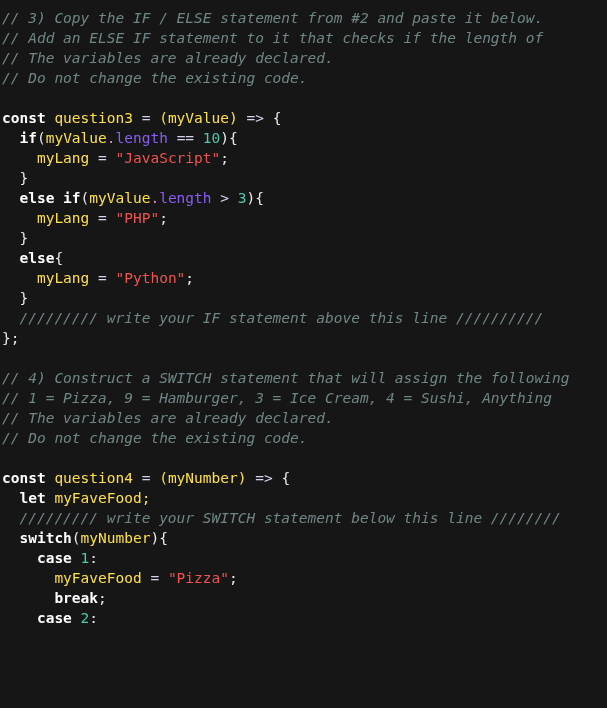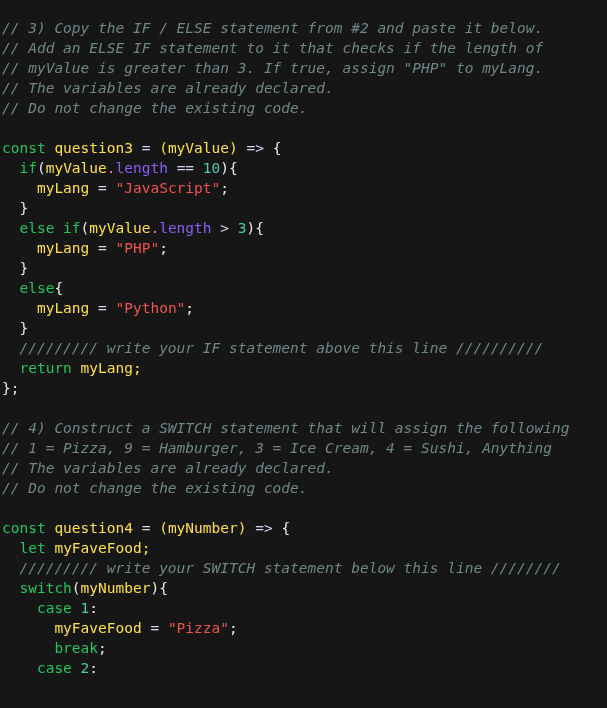--- a/index.html
+++ b/index.html
@@ -15,66 +15,64 @@
   }
   #editor {
     position: relative;
     width: 596px;
     height: 708px;
     background: #161616;
     overflow: hidden;
     font-family: "DejaVu Sans Mono", "Liberation Mono", monospace;
     font-size: 14.5px;
     line-height: 20px;
-    padding-top: 18px;
+    padding-top: 8px;
     box-sizing: border-box;
   }
   .code-line {
     height: 20px;
     line-height: 20px;
     white-space: pre;
     padding-left: 2px;
     overflow: hidden;
     text-overflow: clip;
     color: #e8e8e8;
   }
   
   .tok-comment  { color: #6f8686; font-style: italic; }
-  .tok-keyword  { color: #22c55e; font-weight: normal; }
+  .tok-keyword  { color: #ffffff; font-weight: bold; }
   .tok-plain    { color: #fde047; }
   .tok-prop     { color: #8b5cf6; }
   .tok-number   { color: #4ec9b0; }
   .tok-string   { color: #ef5350; }
   .tok-op       { color: #d8d2ee; }
   .tok-punct    { color: #e9e9e9; }
   .tok-dot      { color: #ef7fc4; }
   .tok-blank    { color: transparent; }
 </style>
 </head>
 <body>
 
 <div id="editor">
     <div class="code-line"><span class="tok-comment">// 3) Copy the IF / ELSE statement from #2 and paste it below.</span></div>
     <div class="code-line"><span class="tok-comment">// Add an ELSE IF statement to it that checks if the length of</span></div>
-    <div class="code-line"><span class="tok-comment">// myValue is greater than 3. If true, assign "PHP" to myLang.</span></div>
     <div class="code-line"><span class="tok-comment">// The variables are already declared.</span></div>
     <div class="code-line"><span class="tok-comment">// Do not change the existing code.</span></div>
     <div class="code-line"><span class="tok-blank"> </span></div>
     <div class="code-line"><span class="tok-keyword">const</span><span class="tok-plain"> question3 </span><span class="tok-op">=</span><span class="tok-plain"> (myValue) </span><span class="tok-op">=&gt;</span><span class="tok-punct"> {</span></div>
     <div class="code-line"><span class="tok-plain">  </span><span class="tok-keyword">if</span><span class="tok-punct">(</span><span class="tok-plain">myValue</span><span class="tok-dot">.</span><span class="tok-prop">length</span><span class="tok-plain"> </span><span class="tok-op">==</span><span class="tok-plain"> </span><span class="tok-number">10</span><span class="tok-punct">){</span></div>
     <div class="code-line"><span class="tok-plain">    myLang </span><span class="tok-op">=</span><span class="tok-plain"> </span><span class="tok-string">"JavaScript"</span><span class="tok-punct">;</span></div>
     <div class="code-line"><span class="tok-punct">  }</span></div>
     <div class="code-line"><span class="tok-plain">  </span><span class="tok-keyword">else if</span><span class="tok-punct">(</span><span class="tok-plain">myValue</span><span class="tok-dot">.</span><span class="tok-prop">length</span><span class="tok-plain"> </span><span class="tok-op">&gt;</span><span class="tok-plain"> </span><span class="tok-number">3</span><span class="tok-punct">){</span></div>
     <div class="code-line"><span class="tok-plain">    myLang </span><span class="tok-op">=</span><span class="tok-plain"> </span><span class="tok-string">"PHP"</span><span class="tok-punct">;</span></div>
     <div class="code-line"><span class="tok-punct">  }</span></div>
     <div class="code-line"><span class="tok-plain">  </span><span class="tok-keyword">else</span><span class="tok-punct">{</span></div>
     <div class="code-line"><span class="tok-plain">    myLang </span><span class="tok-op">=</span><span class="tok-plain"> </span><span class="tok-string">"Python"</span><span class="tok-punct">;</span></div>
     <div class="code-line"><span class="tok-punct">  }</span></div>
     <div class="code-line"><span class="tok-comment">  ///////// write your IF statement above this line //////////</span></div>
-    <div class="code-line"><span class="tok-plain">  </span><span class="tok-keyword">return</span><span class="tok-plain"> myLang;</span></div>
     <div class="code-line"><span class="tok-punct">};</span></div>
     <div class="code-line"><span class="tok-blank"> </span></div>
     <div class="code-line"><span class="tok-comment">// 4) Construct a SWITCH statement that will assign the following</span></div>
     <div class="code-line"><span class="tok-comment">// 1 = Pizza, 9 = Hamburger, 3 = Ice Cream, 4 = Sushi, Anything</span></div>
     <div class="code-line"><span class="tok-comment">// The variables are already declared.</span></div>
     <div class="code-line"><span class="tok-comment">// Do not change the existing code.</span></div>
     <div class="code-line"><span class="tok-blank"> </span></div>
     <div class="code-line"><span class="tok-keyword">const</span><span class="tok-plain"> question4 </span><span class="tok-op">=</span><span class="tok-plain"> (myNumber) </span><span class="tok-op">=&gt;</span><span class="tok-punct"> {</span></div>
     <div class="code-line"><span class="tok-plain">  </span><span class="tok-keyword">let</span><span class="tok-plain"> myFaveFood;</span></div>
     <div class="code-line"><span class="tok-comment">  ///////// write your SWITCH statement below this line ////////</span></div>

